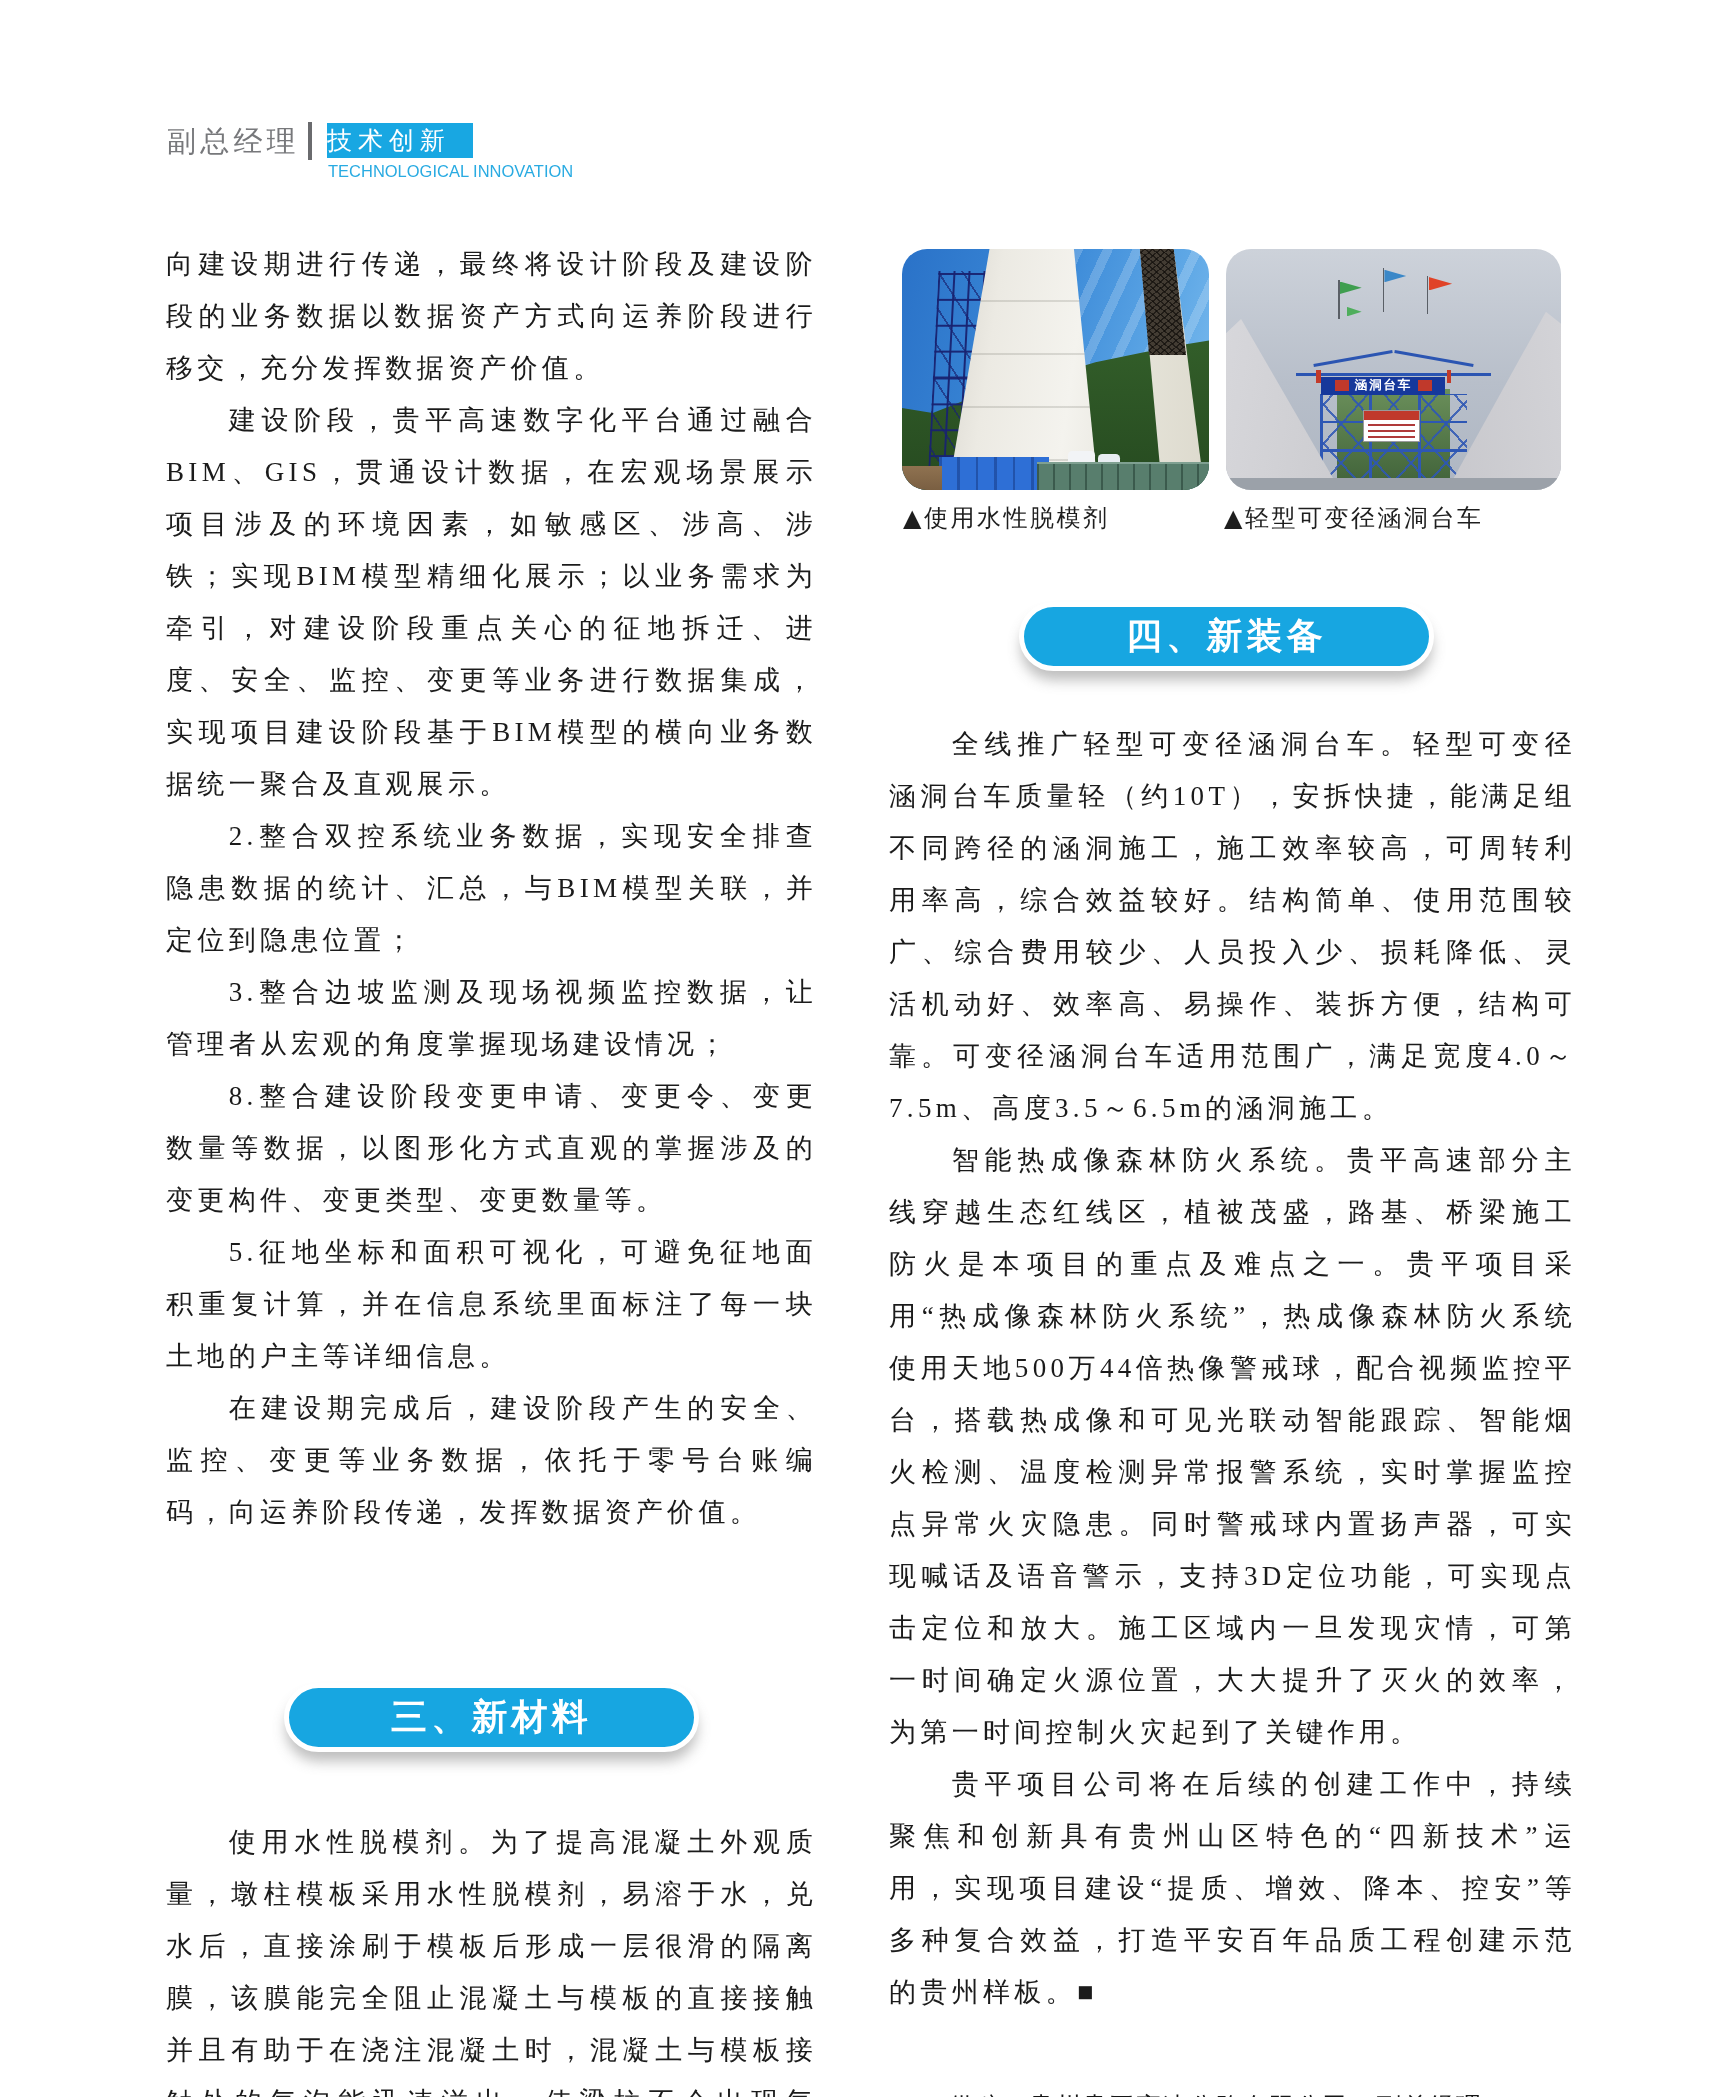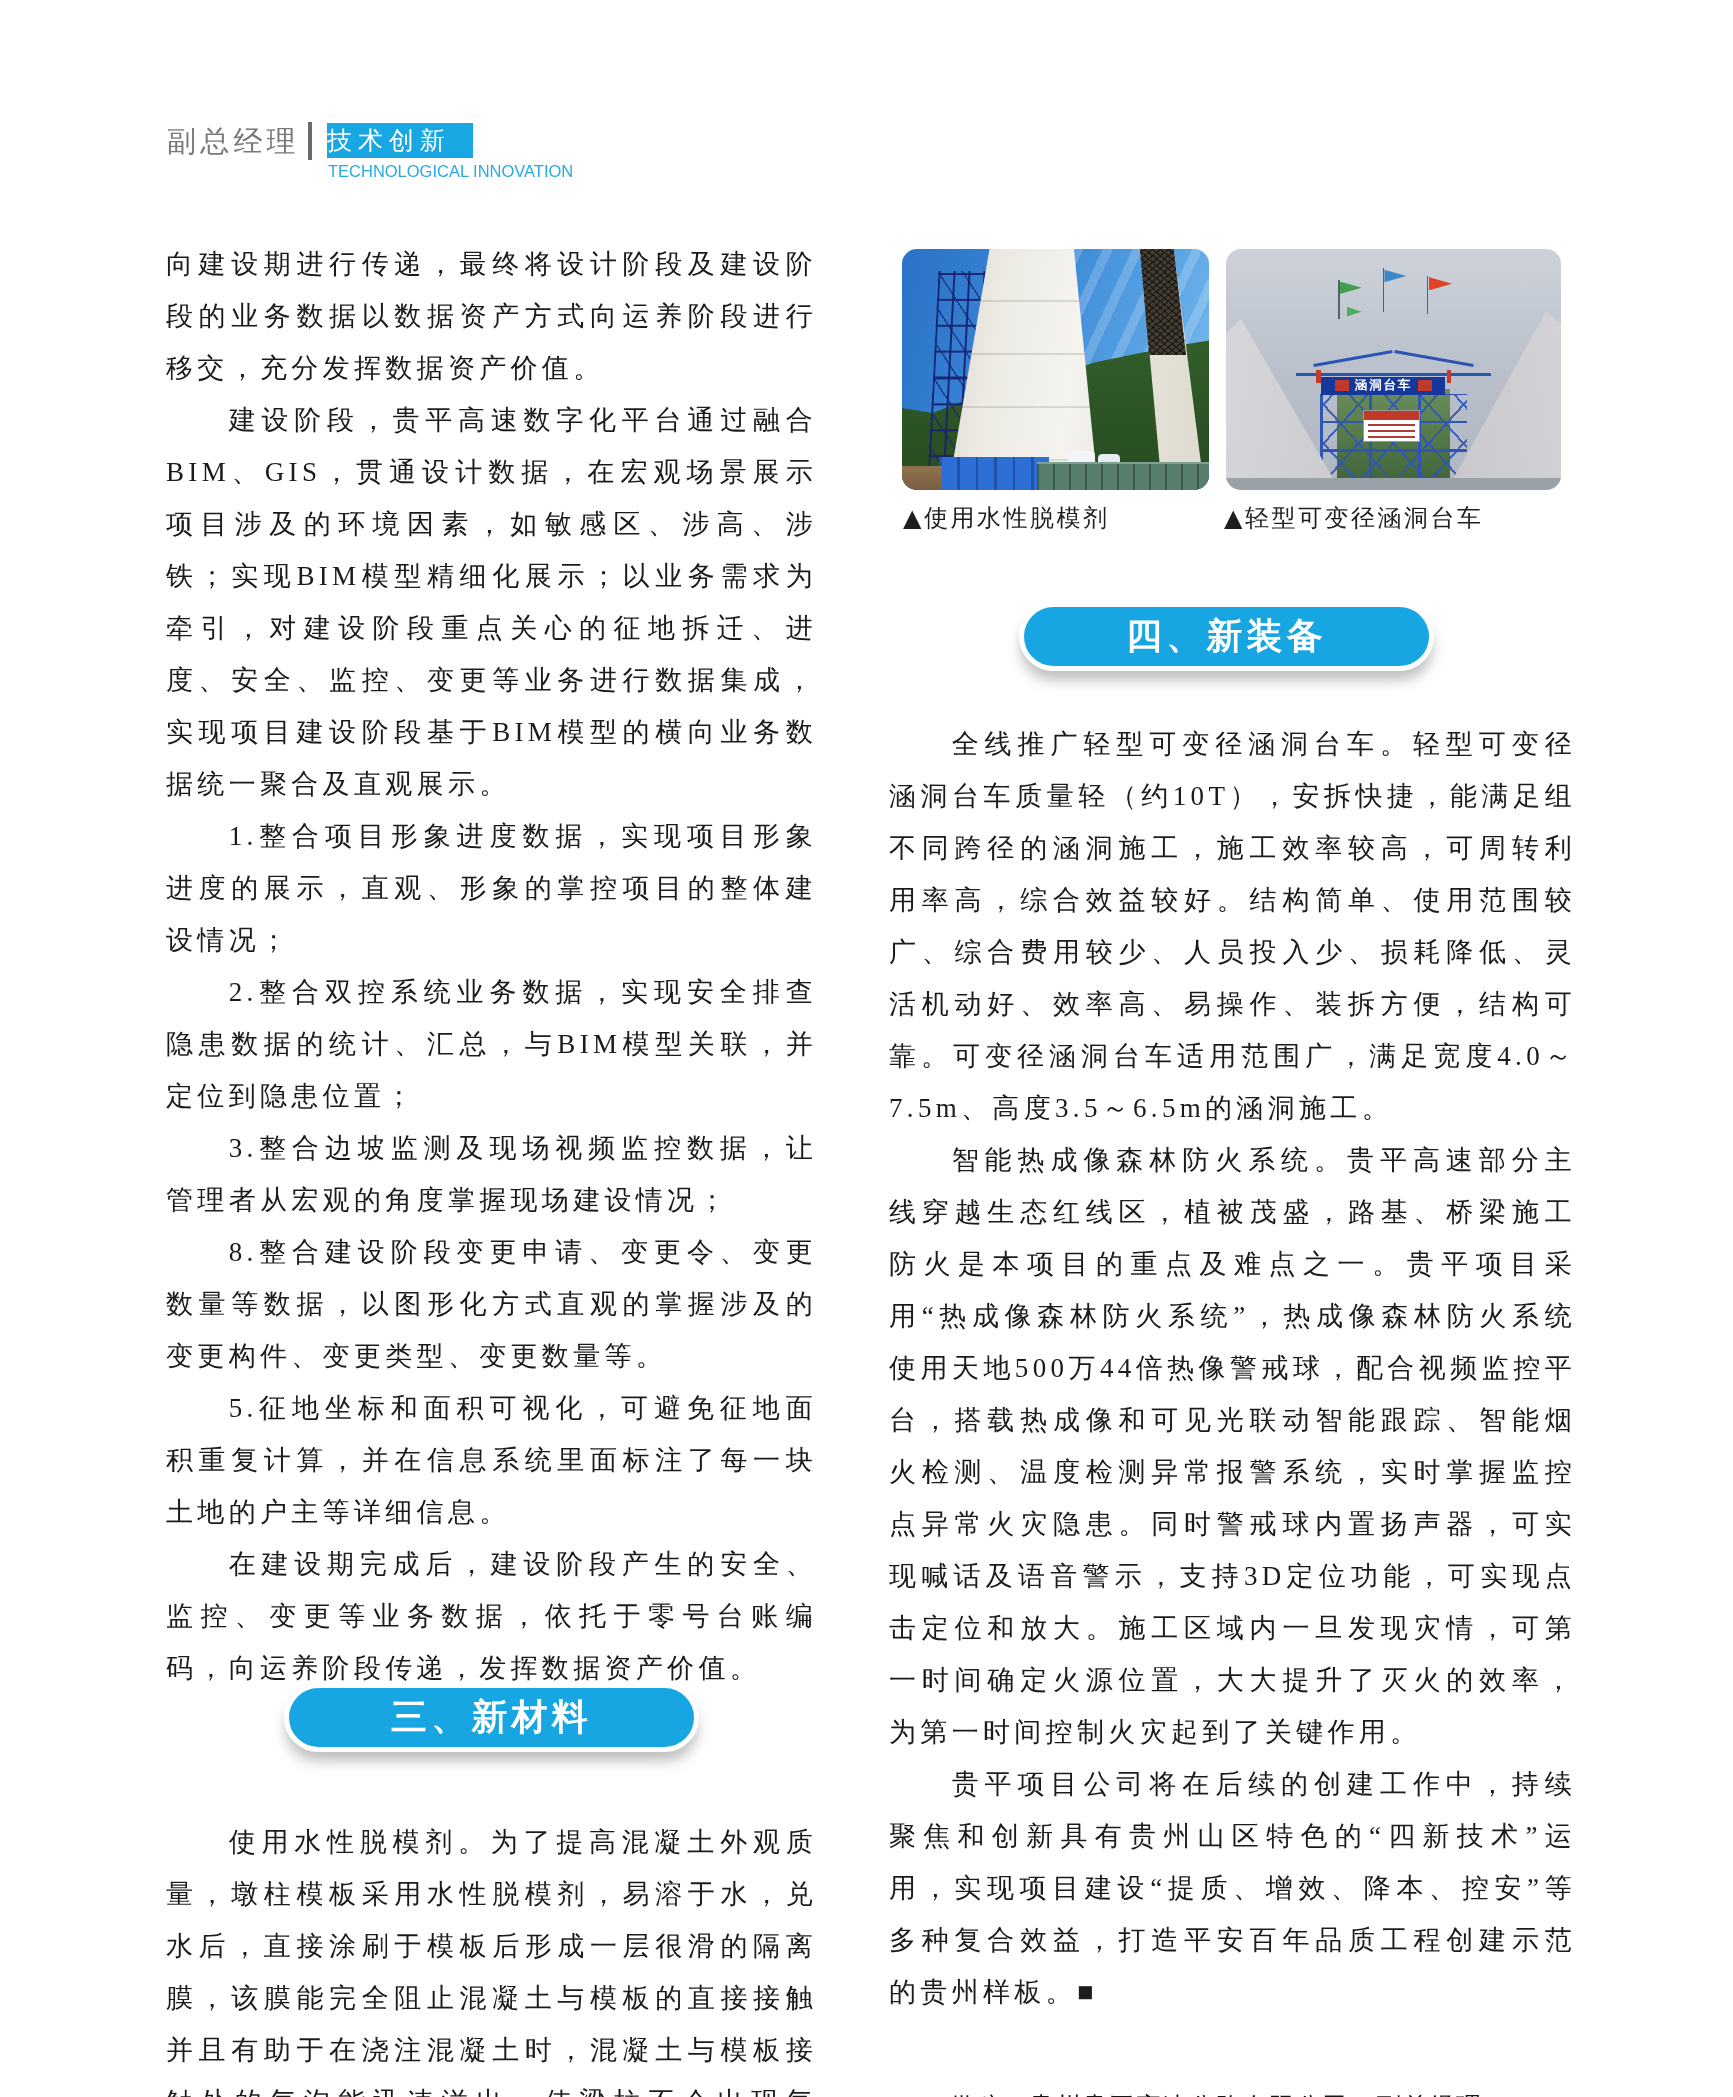--- a/index.html
+++ b/index.html
@@ -44,21 +44,21 @@
     position:absolute; width:415px; height:69px;
     background:#17a6e1; border:5.5px solid #ffffff; border-radius:38px;
     box-shadow:0 11px 12.6px -1.7px rgba(110,110,110,0.45);
     display:flex; align-items:center; justify-content:center;
     font-family:"Liberation Sans","DejaVu Sans",sans-serif;
     font-weight:bold; font-size:36px; letter-spacing:4.2px; color:#ffffff;
   }
   .banner-materials { left:284px;  top:1683px; }
   .banner-equipment { left:1019px; top:602px; }
   
-  .photo { position:absolute; border-radius:15px; overflow:hidden; }
+  .photo { position:absolute; border-radius:25px; overflow:hidden; }
   .photo > div { position:absolute; }
   .photo1 { left:902px; top:249px; width:307px; height:241px;
     background:linear-gradient(105deg,#2a72c8 0%,#3c8ad8 45%,#5fa8e6 78%,#7fbeef 100%); }
   .p1-clouds { left:30%; top:0; width:70%; height:58%; opacity:.55;
     background:repeating-linear-gradient(115deg, rgba(255,255,255,0) 0 17.6px, rgba(255,255,255,0.35) 17.6px 27px); }
   .p1-hill { left:0; top:0; width:100%; height:100%;
     background:linear-gradient(#3a6a2f,#264a20);
     clip-path:polygon(0 78%,0 66%,10% 68%,22% 62%,35% 58%,50% 52%,63% 47%,78% 43%,90% 40%,100% 38%,100% 100%,0 100%); }
   .p1-scaffold { left:10%; top:9%; width:22%; height:88%; transform:skewX(-3deg);
     background:
@@ -150,21 +150,20 @@
 <div class="page">
 
   <div class="hdr-section">副总经理</div>
   <div class="hdr-bar"></div>
   <div class="hdr-topic">技术创新</div>
   <div class="hdr-topic-en">TECHNOLOGICAL INNOVATION</div>
 
   <div class="col left-col">
     <p>向建设期进行传递，最终将设计阶段及建设阶段的业务数据以数据资产方式向运养阶段进行移交，充分发挥数据资产价值。</p>
     <p class="ind">建设阶段，贵平高速数字化平台通过融合BIM、GIS，贯通设计数据，在宏观场景展示项目涉及的环境因素，如敏感区、涉高、涉铁；实现BIM模型精细化展示；以业务需求为牵引，对建设阶段重点关心的征地拆迁、进度、安全、监控、变更等业务进行数据集成，实现项目建设阶段基于BIM模型的横向业务数据统一聚合及直观展示。</p>
-    <p class="ind">1.整合项目形象进度数据，实现项目形象进度的展示，直观、形象的掌控项目的整体建设情况；</p>
     <p class="ind">2.整合双控系统业务数据，实现安全排查隐患数据的统计、汇总，与BIM模型关联，并定位到隐患位置；</p>
     <p class="ind">3.整合边坡监测及现场视频监控数据，让管理者从宏观的角度掌握现场建设情况；</p>
     <p class="ind">8.整合建设阶段变更申请、变更令、变更数量等数据，以图形化方式直观的掌握涉及的变更构件、变更类型、变更数量等。</p>
     <p class="ind">5.征地坐标和面积可视化，可避免征地面积重复计算，并在信息系统里面标注了每一块土地的户主等详细信息。</p>
     <p class="ind">在建设期完成后，建设阶段产生的安全、监控、变更等业务数据，依托于零号台账编码，向运养阶段传递，发挥数据资产价值。</p>
   </div>
 
   <div class="banner banner-materials">
     <span>三、新材料</span>
   </div>

